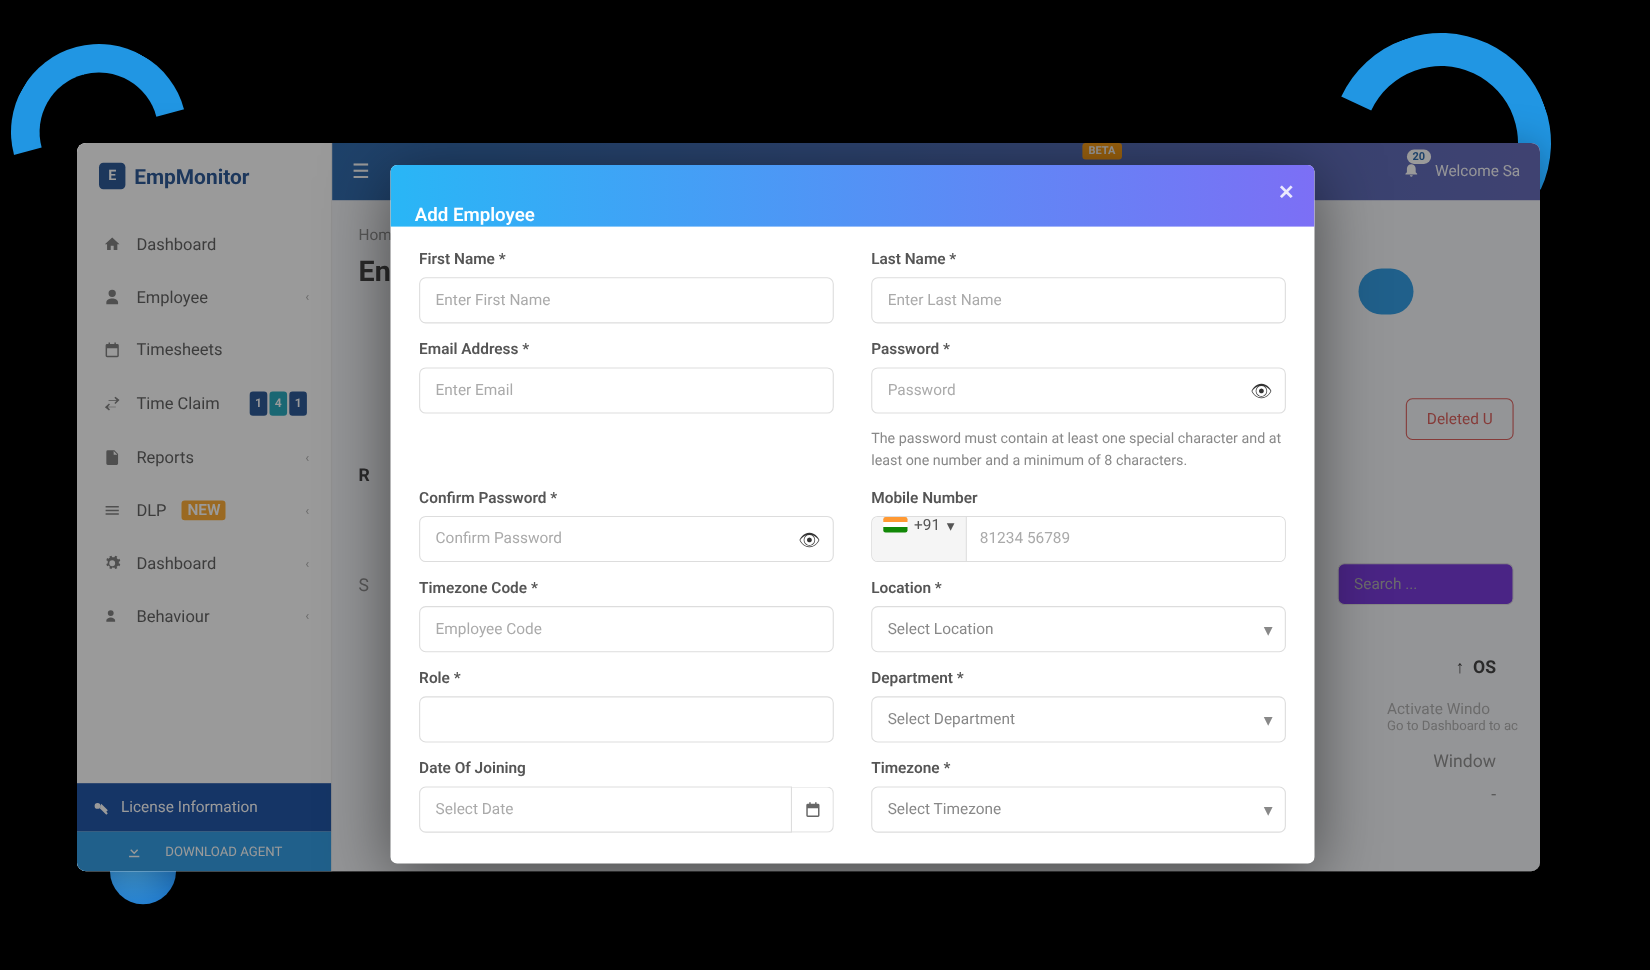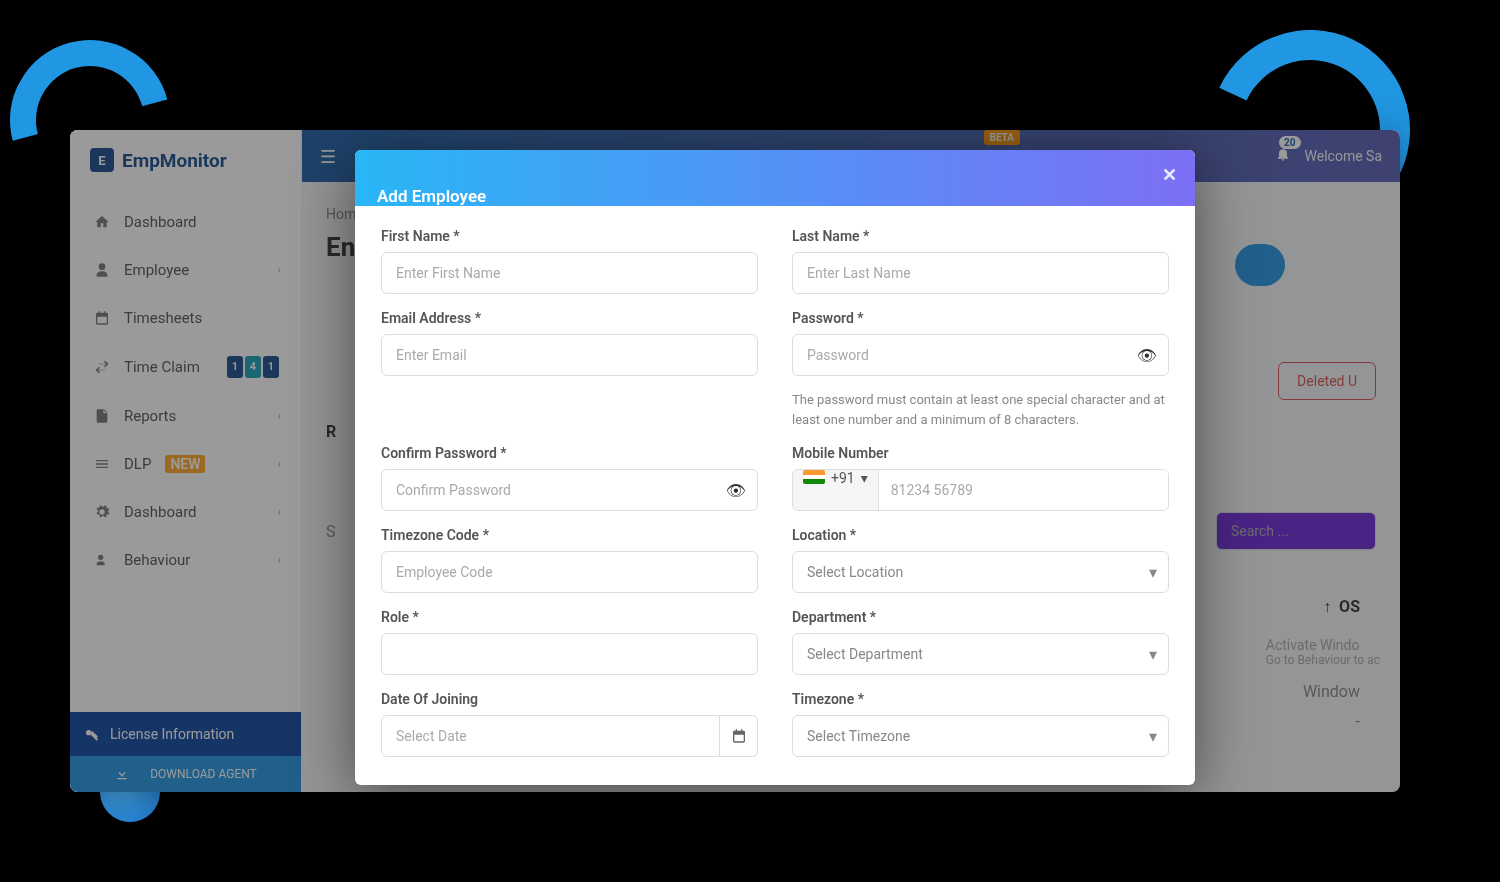--- a/index.html
+++ b/index.html
@@ -206,21 +206,21 @@
     <div class="breadcrumb">Hom</div>
     <div class="page-title">En</div>
     <div class="pill-btn"></div>
     <div class="btn-deleted">Deleted U</div>
     <div style="position:absolute; left:24px; top:240px; font-weight:700; color:#333;">R</div>
     <div style="position:absolute; left:24px; top:340px; color:#888;">S</div>
     <div class="search-box">Search ...</div>
     <div class="os-hdr"><span>↑</span>&nbsp;&nbsp;<span>OS</span></div>
     <div class="win-activate">
       <div>Activate Windo</div>
-      <div style="font-size:12px;">Go to Behaviour to ac</div>
+      <div style="font-size:12px;">Go to Dashboard to ac</div>
     </div>
     <div class="tbl-cell"><span>Window</span></div>
     <div style="position:absolute; right:40px; top:530px; color:#888;">-</div>
   </div>
 
   <div class="dim"></div>
 </div>
 
 <div class="modal">
   <div class="modal-header">

